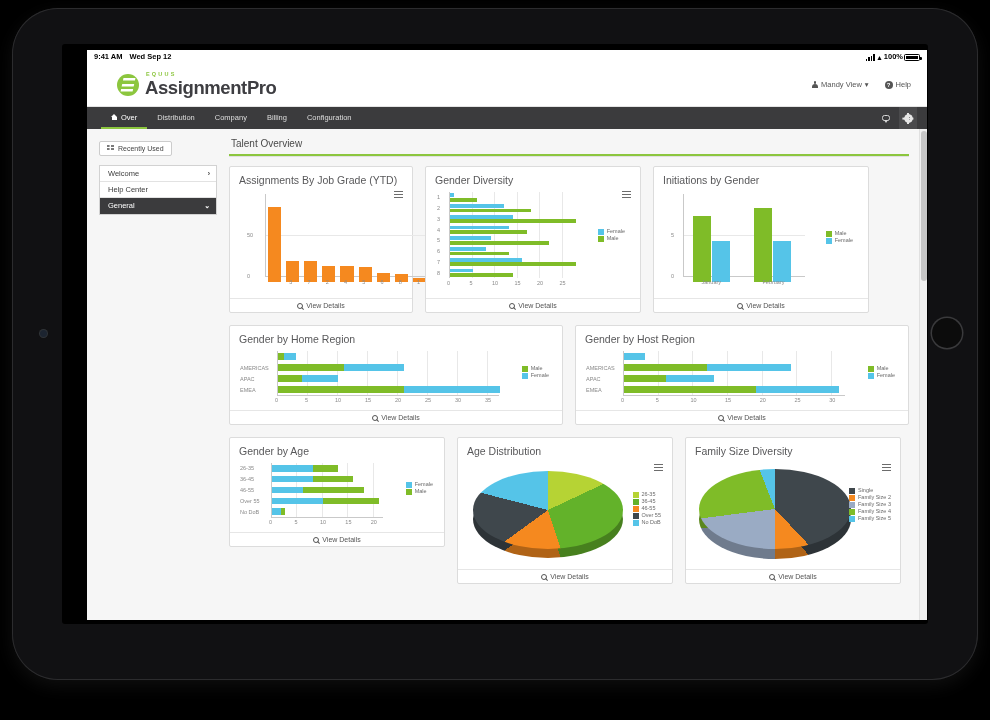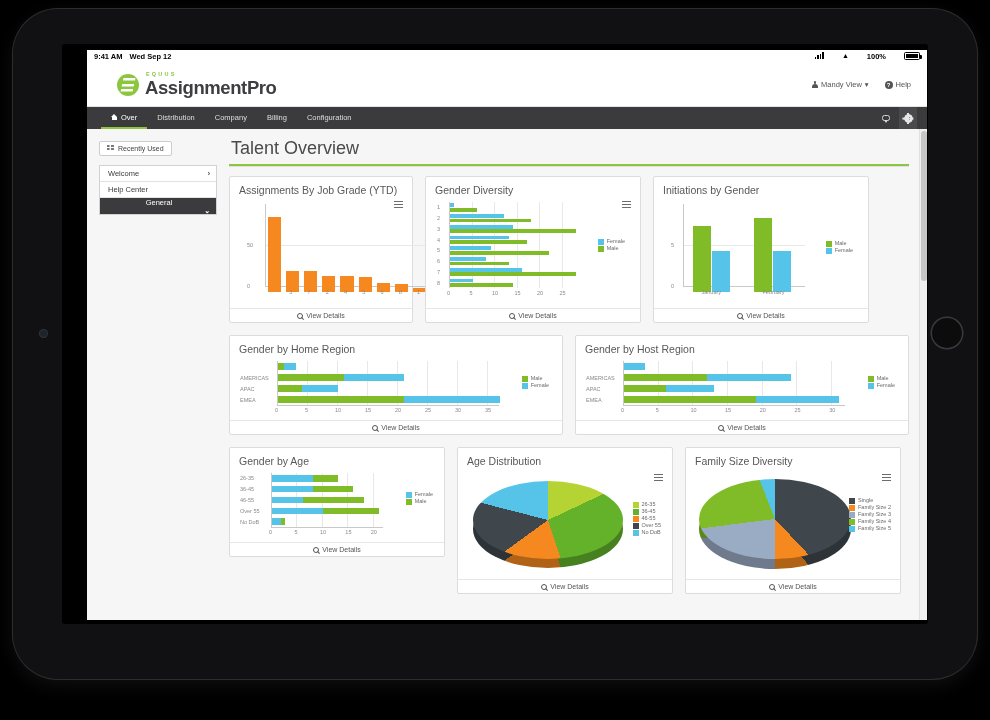--- a/index.html
+++ b/index.html
@@ -45,21 +45,21 @@
     background: #ffffff;
     overflow: hidden;
   }
   
   #status-bar {
     height: 13px; background: #fff;
     display: flex; align-items: center;
     padding: 0 7px; font-size: 7.5px; font-weight: bold; color: #000;
   }
   #status-left { display: flex; gap: 7px; align-items: center; }
-  #status-right { margin-left: auto; display: flex; gap: 18px; align-items: flex-start; }
+  #status-right { margin-left: auto; display: flex; gap: 1px; align-items: flex-end; }
   .signal-bars { display: flex; align-items: flex-end; gap: 1px; height: 7px; }
   .signal-bars i { display: block; width: 1.5px; background: #000; }
   .signal-bars i:nth-child(1) { height: 2.5px; }
   .signal-bars i:nth-child(2) { height: 4px; }
   .signal-bars i:nth-child(3) { height: 5.5px; }
   .signal-bars i:nth-child(4) { height: 7px; }
   .battery {
     width: 16px; height: 7.5px; border: 1px solid #000; border-radius: 1.5px;
     position: relative; padding: 1px;
   }
@@ -170,27 +170,27 @@
       linear-gradient(#7a7a7a,#7a7a7a) 3.6px 0/3.4px 2.4px no-repeat,
       linear-gradient(#7a7a7a,#7a7a7a) 0 3.4px/2.6px 2.4px no-repeat,
       linear-gradient(#7a7a7a,#7a7a7a) 3.6px 3.4px/3.4px 2.4px no-repeat;
   }
   #side-menu { margin-top: 9px; border: 1px solid #d2d2d2; background: #fff; }
   .side-item {
     display: flex; align-items: center; height: 16px;
     padding: 0 6px 0 8px; font-size: 7.5px; color: #3c3c3c; cursor: pointer;
     border-bottom: 1px solid #e2e2e2;
   }
-  .side-item:last-child { border-bottom: none; flex-direction: column; }
+  .side-item:last-child { border-bottom: none; }
   .side-item.active { background: #3b3b3d; color: #fff; }
   .side-item .caret { margin-left: auto; font-size: 7px; font-weight: bold; }
   
   #main { flex: 1; padding: 6px 18px 0 6px; min-width: 0; position: relative; }
   #page-title {
-    font-size: 18px; color: #4a4a4a; padding: 3px 0 5px 2px;
+    font-size: 10px; color: #4a4a4a; padding: 3px 0 5px 2px;
     border-bottom: 2px solid #8cc63e; display: block;
   }
   #title-rule { height: 1px; background: #e0e0e0; margin-bottom: 9px; }
   .row { display: flex; gap: 12px; margin-bottom: 12px; }
   .card {
     background: #fff; border: 1px solid #dcdcdc; border-radius: 2px;
     position: relative; padding: 7px 9px 0 9px; display: flex; flex-direction: column;
   }
   .card-title { font-size: 10.5px; color: #58585a; margin-bottom: 2px; }
   .hamburger {

